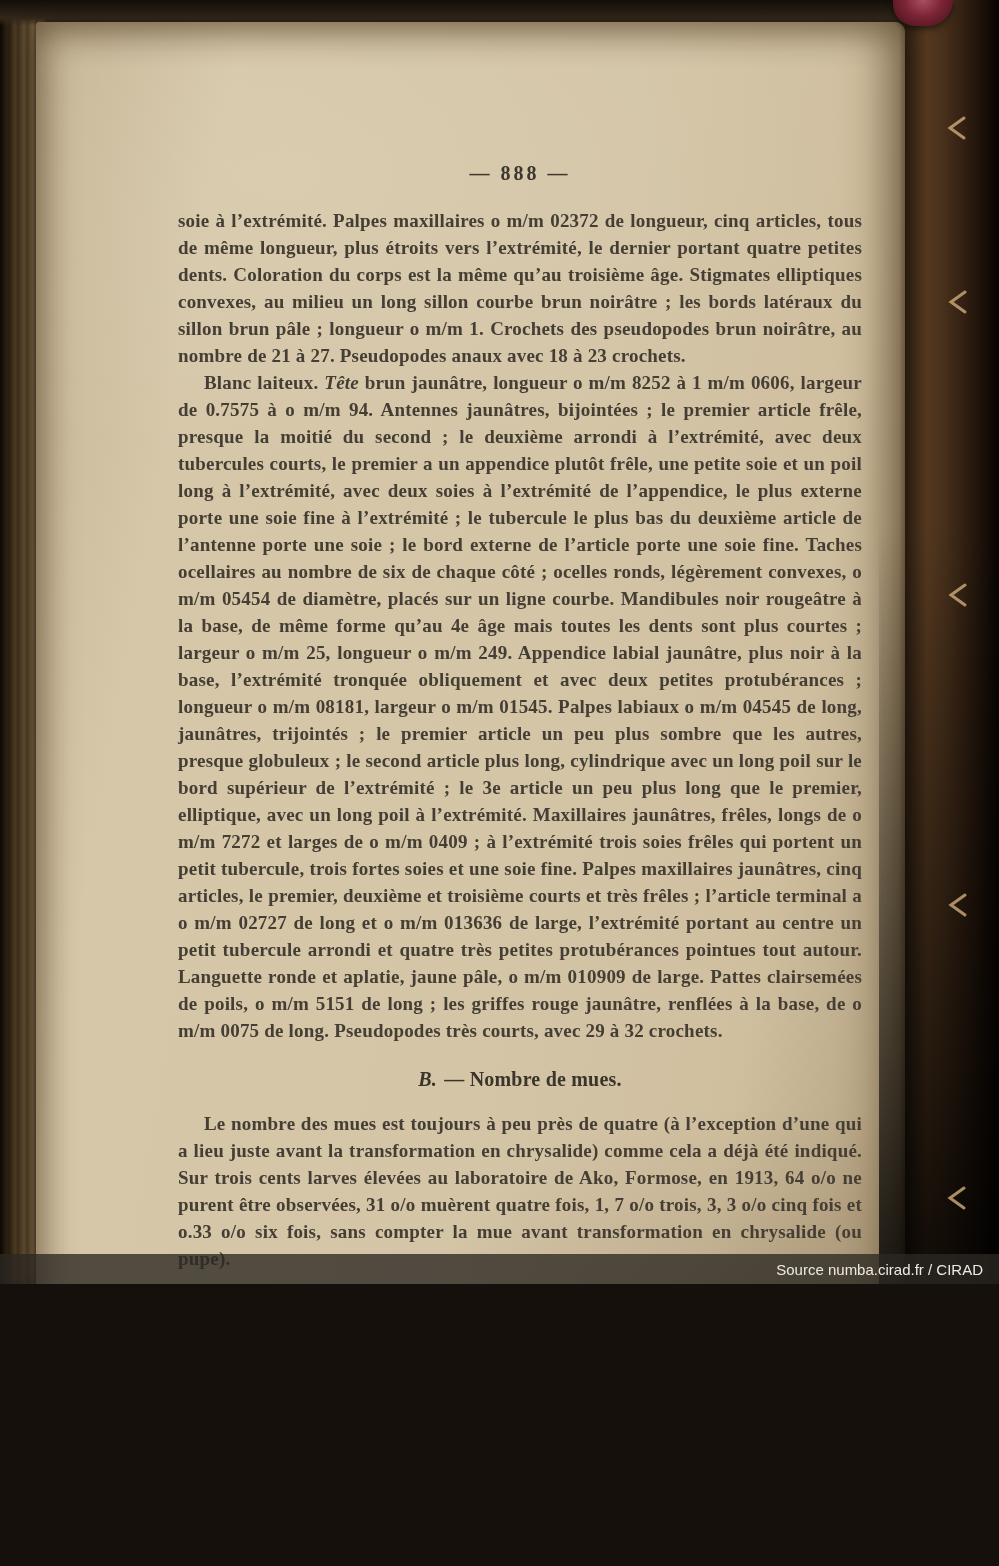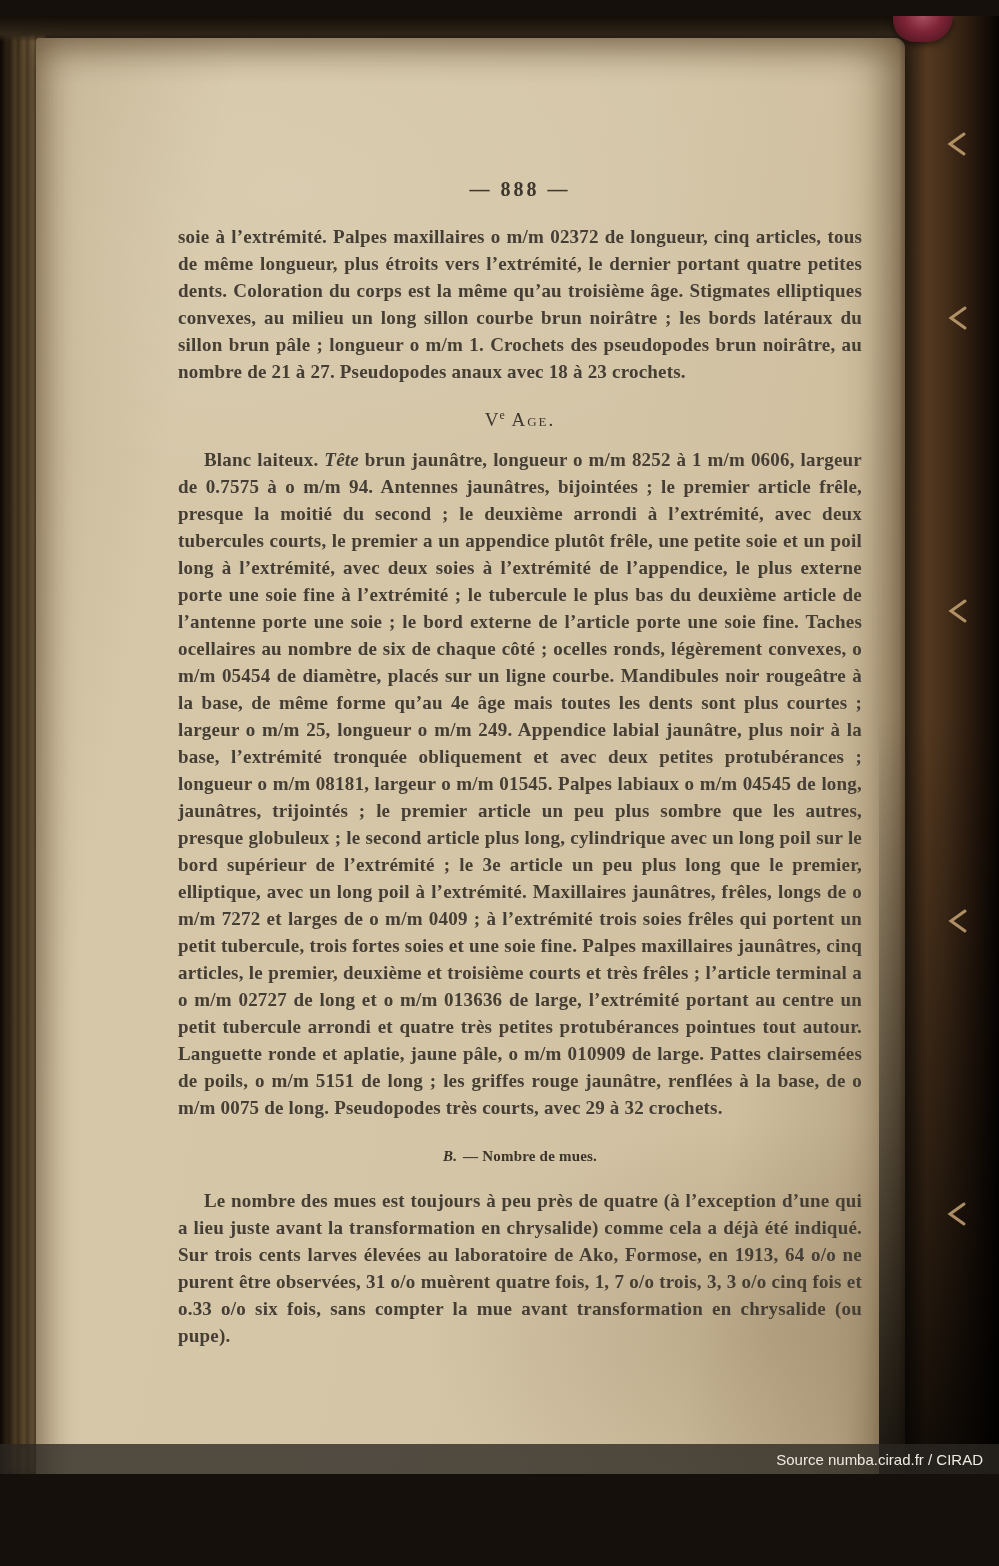--- a/index.html
+++ b/index.html
@@ -1,20 +1,20 @@
 <!DOCTYPE html>
 <html><head>
 <meta charset="utf-8">
 <style>
   html, body { margin: 0; padding: 0; background: #15100b; }
   .scene {
     position: relative;
     width: 999px;
-    height: 1458px;
-    margin: 16px auto;
+    height: 1284px;
+    margin: 0 auto;
     background: linear-gradient(90deg, #120d09 0%, #241b12 4%, #2a2016 96%, #0a0705 100%);
     overflow: hidden;
     font-family: "Liberation Serif", "DejaVu Serif", serif;
   }
   
   .edge-left {
     position: absolute; left: 0; top: 0; width: 46px; height: 100%;
     background:
       repeating-linear-gradient(90deg,
         #8d7c60 0px, #b3a184 3px, #c6b595 6px, #9a8a6c 9px),
@@ -84,21 +84,21 @@
     font-size: 19px;
     font-weight: normal;
     color: #3e372e;
     letter-spacing: 1px;
   }
   .heading-age .smallcaps { font-variant: small-caps; letter-spacing: 2px; }
   .heading-age sup { font-size: 12px; }
   .heading-mues {
     margin: 22px 0 17px 0;
     text-align: center;
-    font-size: 15px;
+    font-size: 20px;
     font-weight: bold;
     color: #3a342b;
   }
   .heading-mues em { font-style: italic; margin-right: 2px; }
   em.tete { font-style: italic; }
   
   .footer-bar {
     position: absolute; left: 0; bottom: 0; width: 100%; height: 30px;
     background: rgba(44, 40, 35, 0.78);
     display: flex; align-items: center; justify-content: flex-end;
@@ -118,23 +118,20 @@
 
   <div class="page">
     <div class="text-col">
 
       <div class="page-number">
         <span>— 888 —</span>
       </div>
 
       <p class="para">soie à l’extrémité. Palpes maxillaires o m/m 02372 de longueur, cinq articles, tous de même longueur, plus étroits vers l’extrémité, le dernier portant quatre petites dents. Coloration du corps est la même qu’au troisième âge. Stigmates elliptiques convexes, au milieu un long sillon courbe brun noirâtre ; les bords latéraux du sillon brun pâle ; longueur o m/m 1. Crochets des pseudopodes brun noirâtre, au nombre de 21 à 27. Pseudopodes anaux avec 18 à 23 crochets.</p>
 
-      <div class="heading-age">
-        <span>V</span><sup>e</sup><span class="smallcaps"> Age.</span>
-      </div>
 
       <p class="para indent">
         <span>Blanc laiteux. </span><em class="tete">Tête</em><span> brun jaunâtre, longueur o m/m 8252 à 1 m/m 0606, largeur de 0.7575 à o m/m 94. Antennes jaunâtres, bijointées ; le premier article frêle, presque la moitié du second ; le deuxième arrondi à l’extrémité, avec deux tubercules courts, le premier a un appendice plutôt frêle, une petite soie et un poil long à l’extrémité, avec deux soies à l’extrémité de l’appendice, le plus externe porte une soie fine à l’extrémité ; le tubercule le plus bas du deuxième article de l’antenne porte une soie ; le bord externe de l’article porte une soie fine. Taches ocellaires au nombre de six de chaque côté ; ocelles ronds, légèrement convexes, o m/m 05454 de diamètre, placés sur un ligne courbe. Mandibules noir rougeâtre à la base, de même forme qu’au 4e âge mais toutes les dents sont plus courtes ; largeur o m/m 25, longueur o m/m 249. Appendice labial jaunâtre, plus noir à la base, l’extrémité tronquée obliquement et avec deux petites protubérances ; longueur o m/m 08181, largeur o m/m 01545. Palpes labiaux o m/m 04545 de long, jaunâtres, trijointés ; le premier article un peu plus sombre que les autres, presque globuleux ; le second article plus long, cylindrique avec un long poil sur le bord supérieur de l’extrémité ; le 3e article un peu plus long que le premier, elliptique, avec un long poil à l’extrémité. Maxillaires jaunâtres, frêles, longs de o m/m 7272 et larges de o m/m 0409 ; à l’extrémité trois soies frêles qui portent un petit tubercule, trois fortes soies et une soie fine. Palpes maxillaires jaunâtres, cinq articles, le premier, deuxième et troisième courts et très frêles ; l’article terminal a o m/m 02727 de long et o m/m 013636 de large, l’extrémité portant au centre un petit tubercule arrondi et quatre très petites protubérances pointues tout autour. Languette ronde et aplatie, jaune pâle, o m/m 010909 de large. Pattes clairsemées de poils, o m/m 5151 de long ; les griffes rouge jaunâtre, renflées à la base, de o m/m 0075 de long. Pseudopodes très courts, avec 29 à 32 crochets.</span>
       </p>
 
       <div class="heading-mues">
         <em>B.</em><span> — Nombre de mues.</span>
       </div>
 
       <p class="para indent">Le nombre des mues est toujours à peu près de quatre (à l’exception d’une qui a lieu juste avant la transformation en chrysalide) comme cela a déjà été indiqué. Sur trois cents larves élevées au laboratoire de Ako, Formose, en 1913, 64 o/o ne purent être observées, 31 o/o muèrent quatre fois, 1, 7 o/o trois, 3, 3 o/o cinq fois et o.33 o/o six fois, sans compter la mue avant transformation en chrysalide (ou pupe).</p>

